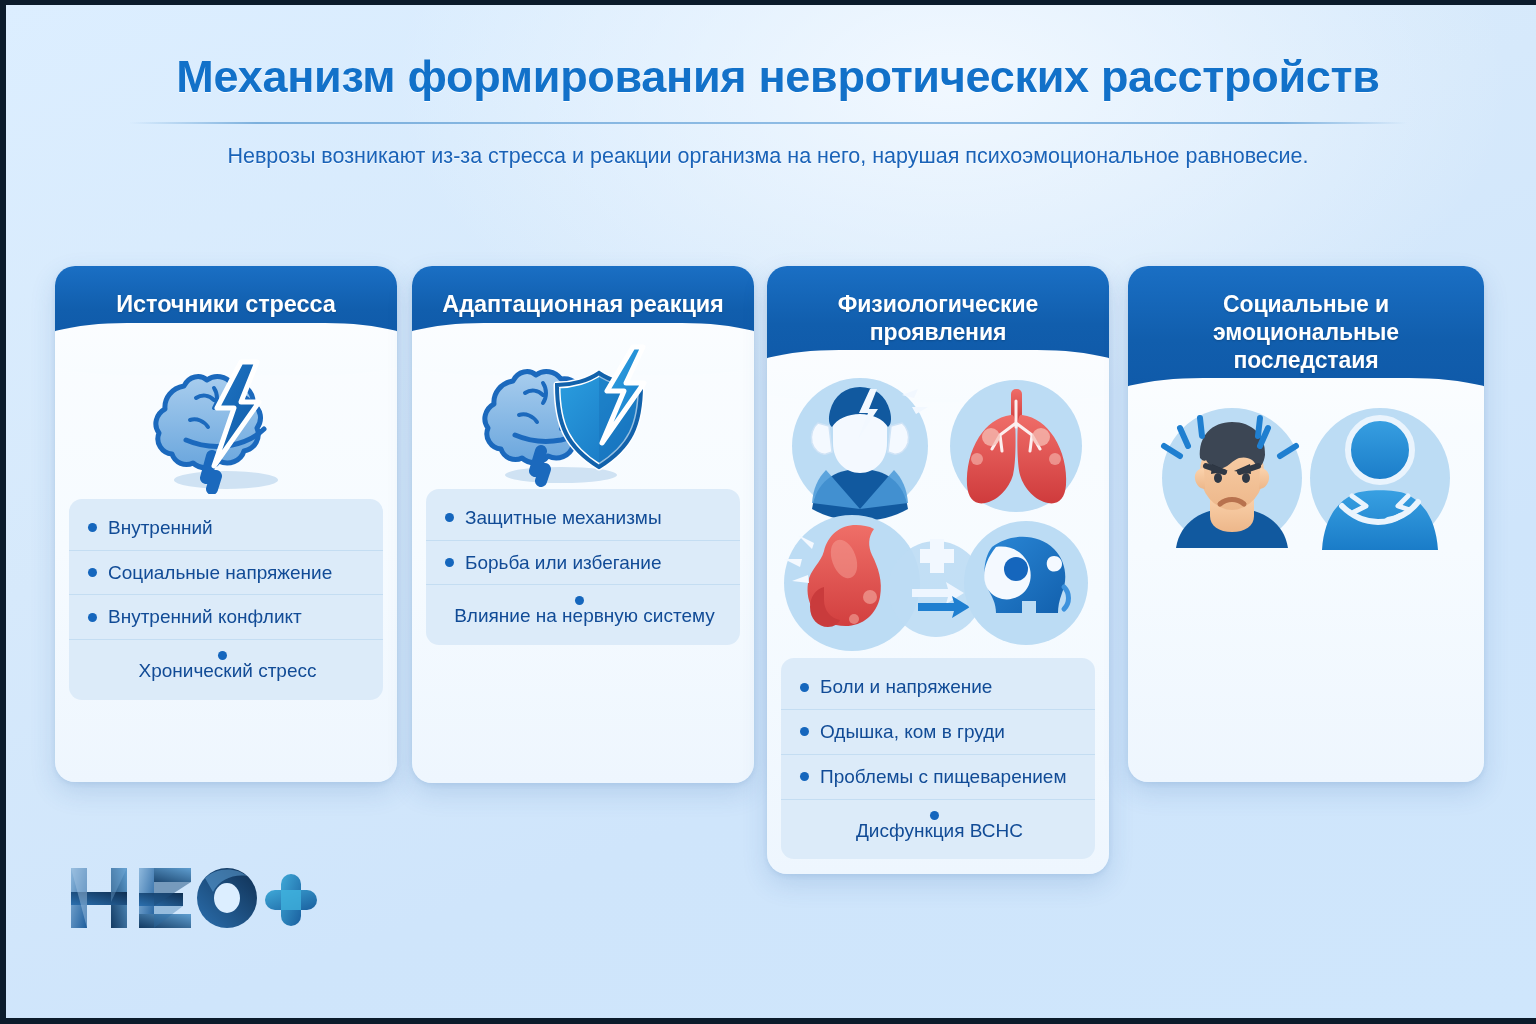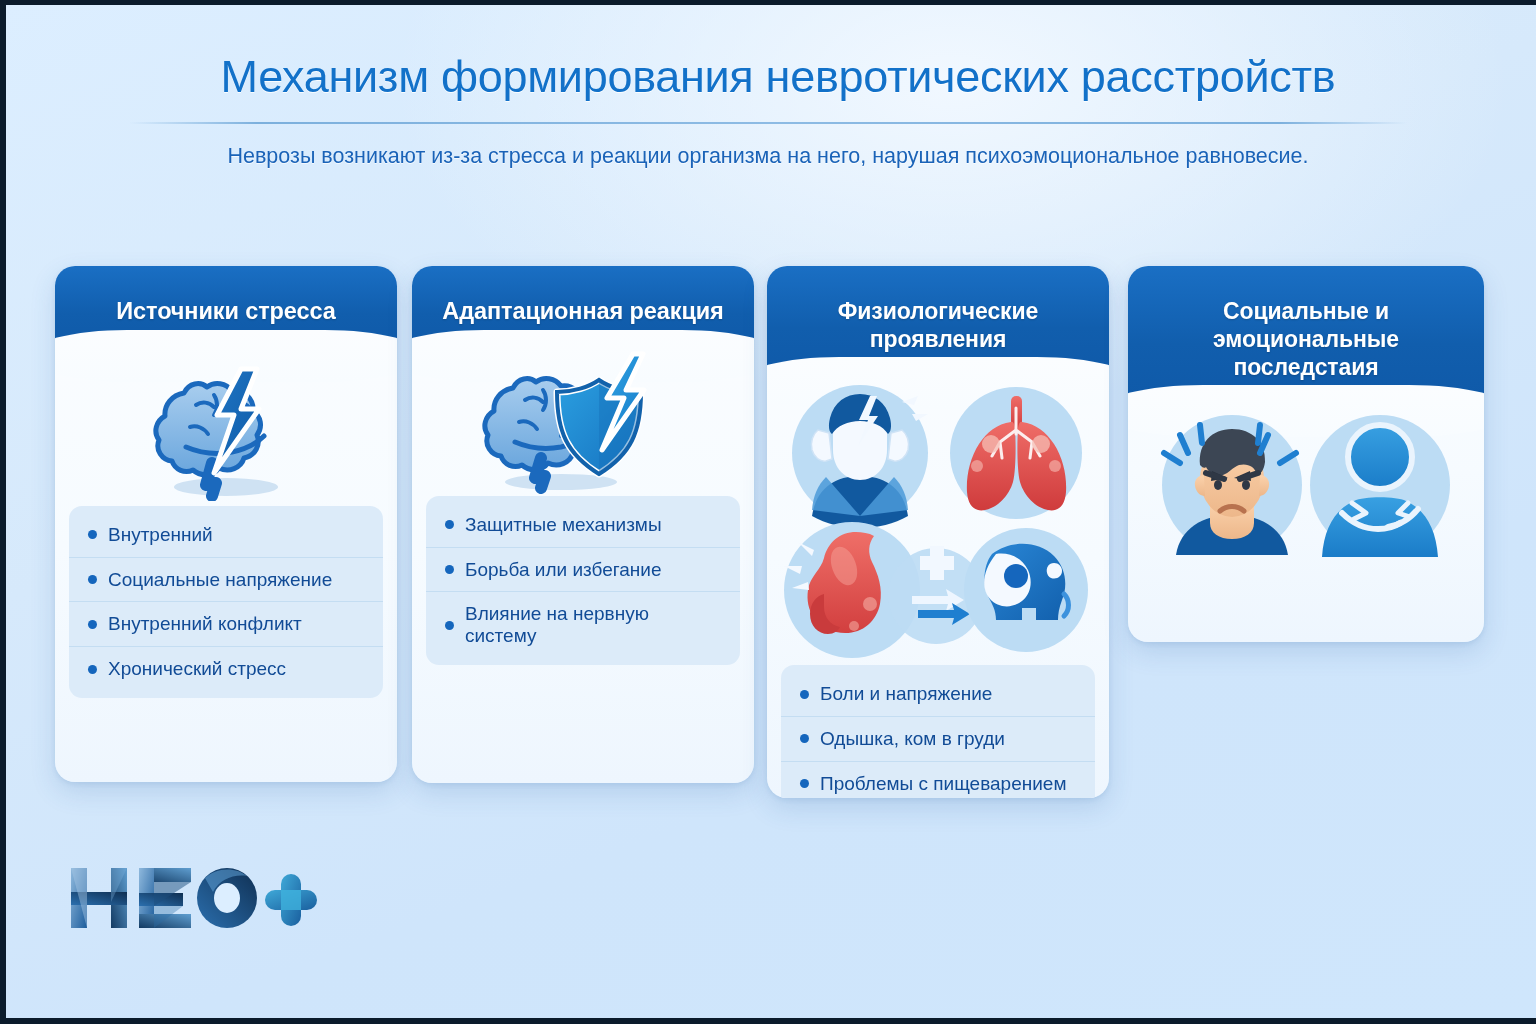--- a/index.html
+++ b/index.html
@@ -19,21 +19,21 @@
   }
   
   #edge-top,#edge-left,#edge-bottom{position:absolute;background:#0b1b2b;z-index:60;pointer-events:none;}
   #edge-top{top:0;left:0;width:1536px;height:5px;}
   #edge-left{top:0;left:0;width:6px;height:1024px;}
   #edge-bottom{bottom:0;left:0;width:1536px;height:6px;}
 
   
   #header { position:absolute; top:52px; left:0; width:1536px; text-align:center; }
   #page-title {
-    font-size:45px; font-weight:normal; color:#1271c9;
+    font-size:45px; font-weight:bold; color:#1271c9;
     letter-spacing:-0.3px; line-height:1.12;
     text-shadow:0 1px 0 rgba(255,255,255,.85);
     padding-left:20px;
   }
   #title-rule {
     margin:20px auto 0; width:1278px; height:2px;
     background:linear-gradient(90deg,rgba(120,175,225,0) 0%,#7cb0dd 10%,#8dbbe4 50%,#7cb0dd 90%,rgba(120,175,225,0) 100%);
   }
   #page-subtitle {
     margin-top:20px; font-size:21.5px; color:#1a63b8; font-weight:500;
@@ -45,21 +45,21 @@
     position:absolute;
     border-radius:20px;
     background:linear-gradient(180deg,#fbfdff 0%,#f6fbff 55%,#eef6fe 100%);
     box-shadow:0 10px 26px rgba(40,95,160,.16), 0 2px 5px rgba(40,95,160,.10);
     overflow:hidden;
   }
   .card-head {
     position:relative;
     background:linear-gradient(180deg,#1a6fc4 0%,#115ead 55%,#0f59a8 100%);
     color:#fff; text-align:center;
-    padding:31px 14px 26px;
+    padding:24px 14px 26px;
     font-size:23.5px; font-weight:bold; line-height:1.22;
     letter-spacing:-0.1px;
     text-shadow:0 1px 2px rgba(0,0,0,.18);
   }
   .card-head::after {
     content:""; position:absolute; left:-8%; right:-8%; bottom:-30px;
     height:52px; border-radius:50%/100%;
     background:linear-gradient(180deg,#fbfdff 0%,#f8fcff 100%);
   }
   .card-art {
@@ -72,32 +72,32 @@
     border-radius:13px;
     padding:7px 0 7px 0;
   }
   .li {
     display:flex; align-items:center;
     padding:11px 16px 11px 19px;
     font-size:19px; color:#114b96; font-weight:500;
     border-bottom:1px solid #c4ddf2;
     line-height:1.15;
   }
-  .li:last-child { border-bottom:none; }
+  .li:last-child { border-bottom:none;flex-direction:column; }
   .li .dot {
     flex:0 0 auto; width:9px; height:9px; border-radius:50%;
     background:#1566bd; margin-right:11px;
   }
   .icon-circle { background:#bcdcf4; border-radius:50%; }
 
   
   #card-1 { left:55px; top:266px; width:342px; height:516px; }
   #card-2 { left:412px; top:266px; width:342px; height:517px; }
-  #card-3 { left:767px; top:266px; width:342px; height:532px; }
-  #card-4 { left:1128px; top:266px; width:356px; height:376px; }
+  #card-3 { left:767px; top:266px; width:342px; height:608px; }
+  #card-4 { left:1128px; top:266px; width:356px; height:516px; }
   #card-3 .card-head { font-size:23px; }
   #card-4 .card-head { font-size:23px; }
 
   
   #logo { position:absolute; left:67px; top:862px; width:260px; height:80px; }
 </style>
 </head>
 <body>
 
 <div id="stage">

